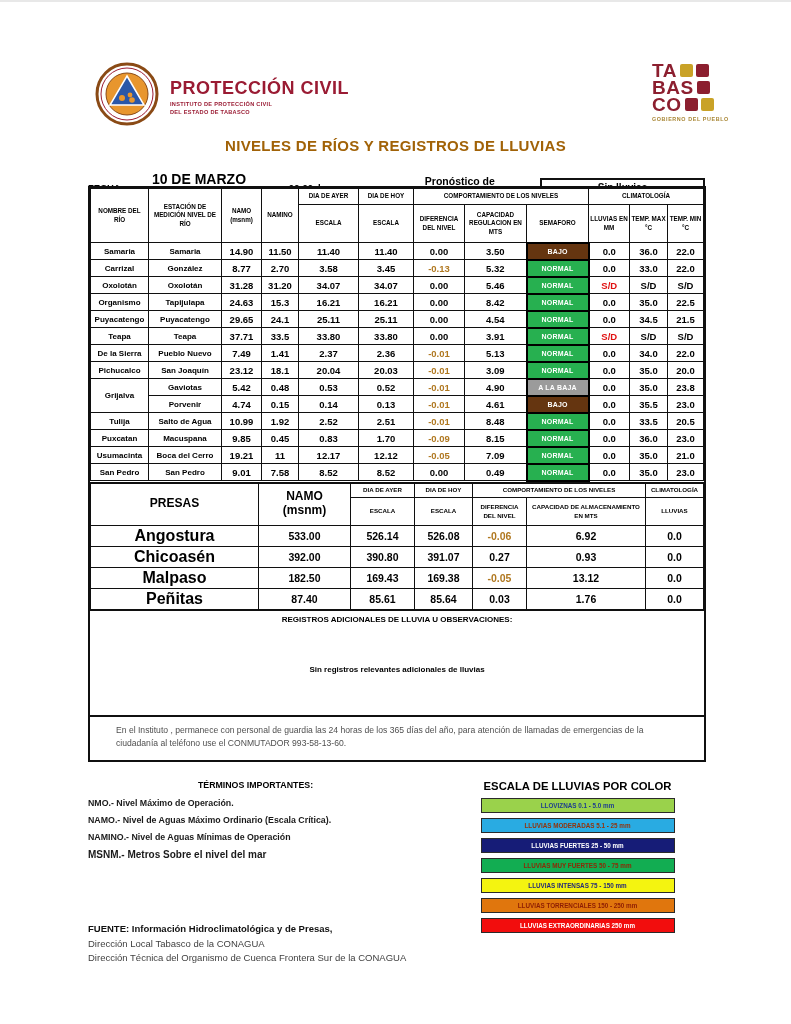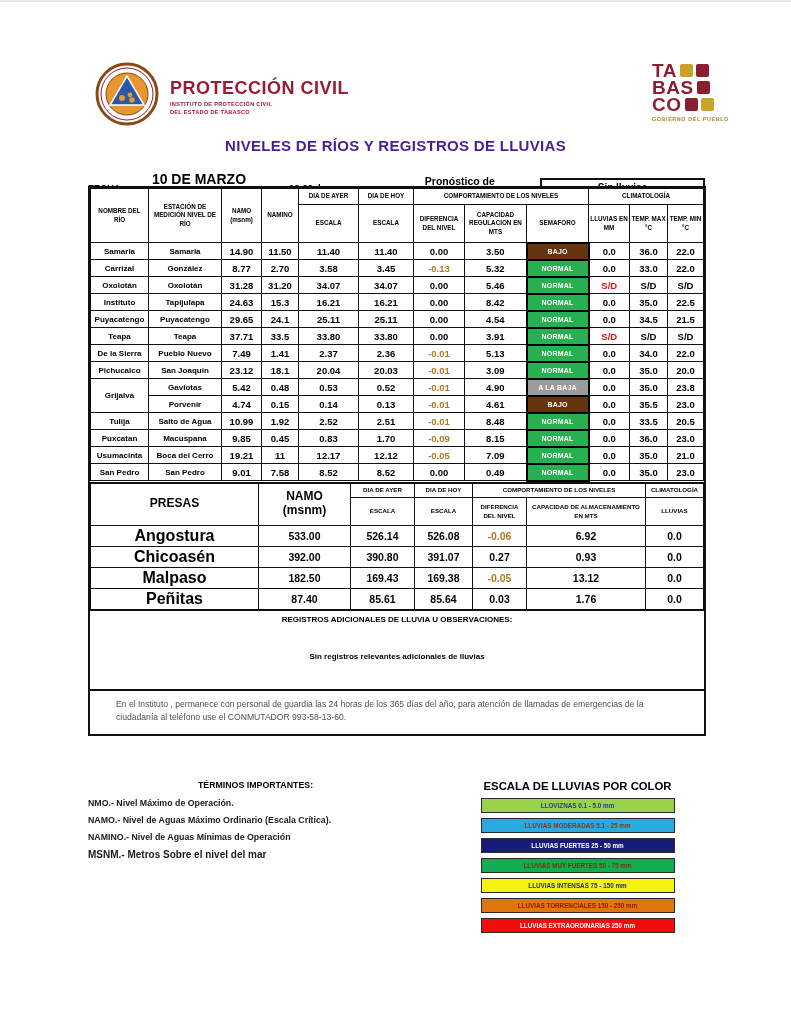--- a/index.html
+++ b/index.html
@@ -15,21 +15,21 @@
   .pc-title { font-size:18px; font-weight:bold; color:#9a1b33; letter-spacing:.5px; }
   .pc-sub { font-size:5.6px; font-weight:bold; color:#9a1b33; margin-top:2px; letter-spacing:.3px; }
   .tab-logo { position:absolute; left:652px; top:60px; width:110px; }
   .tab-line { display:flex; align-items:center; gap:3px; height:17px; }
   .tab-letters { font-size:19px; font-weight:bold; color:#8c1f2f; letter-spacing:.5px; line-height:17px; }
   .glyph { display:inline-block; width:13px; height:13px; border-radius:2px; }
   .g-gold { background:#c9a227; }
   .g-red  { background:#8c1f2f; }
   .tab-tag { font-size:5.4px; font-weight:bold; color:#a98736; letter-spacing:.6px; margin-top:3px; }
   .doc-title { position:absolute; top:135px; left:0; width:100%; text-align:center;
-               font-size:15px; font-weight:bold; color:#4c1d95; letter-spacing:.3px; }
+               font-size:15px; font-weight:bold; color:#a16207; letter-spacing:.3px; }
   
   .fecha-row { position:absolute; top:169px; left:88px; width:617px; display:flex; align-items:center; }
   .fecha-label { font-size:9.5px; font-weight:bold; }
   .fecha-value { font-size:14px; font-weight:bold; margin-left:28px; }
   .hora-value { font-size:9.5px; font-weight:bold; margin-left:10px; }
   .hora-unit { font-size:9.5px; font-weight:bold; margin-left:5px; }
   .pron-label { font-size:10.5px; font-weight:bold; margin-left:92px; }
   .pron-box { margin-left:8px; width:168px; height:18px; border:2px solid #111;
               text-align:center; font-size:10px; font-weight:bold; line-height:15px; }
   
@@ -44,21 +44,21 @@
   .rivers thead tr:last-child th { height:38px; }
   
   .presas { border-top:2px solid #101010; }
   .presas thead th { font-size:6.2px; }
   .presas thead .big { font-size:12px; line-height:1.15; }
   .presas thead tr:first-child th { height:15px; }
   .presas thead tr:last-child th { height:28px; }
   .presas tbody td { height:21px; font-weight:bold; font-size:10.5px; }
   .presas tbody td.p-name { font-size:16px; }
   
-  .registros { border-top:1.5px solid #101010; height:79px; display:flex; flex-direction:column; }
+  .registros { border-top:1.5px solid #101010; height:105px; display:flex; flex-direction:column; }
   .reg-title { font-size:8px; font-weight:bold; text-align:center; padding-top:4px; }
   .reg-body { flex:1; display:flex; align-items:center; justify-content:center;
               font-size:8px; font-weight:bold; }
   
   .notice { border-top:2.5px solid #101010; padding:7px 26px 9px 26px; font-size:8.6px;
             color:#4f4f4f; line-height:1.55; }
   
   .lower { position:absolute; top:778px; left:88px; width:617px; display:flex; justify-content:space-between; }
   .terms { width:335px; }
   .terms-title { text-align:center; font-size:8.8px; font-weight:bold; margin-bottom:8px; }
@@ -200,21 +200,21 @@
             <td>34.07</td>
             <td>34.07</td>
             <td class="neg-check">0.00</td>
             <td>5.46</td>
             <td class="sema" style="background: rgb(39, 176, 80);">NORMAL</td>
             <td class="sd-check" style="color: rgb(224, 16, 16);">S/D</td>
             <td>S/D</td>
             <td>S/D</td>
         </tr>
         <tr>
-          <td class="t-name">Instituto</td>
+          <td class="t-name">Organismo</td>
             <td class="t-name">Tapijulapa</td>
             <td>24.63</td>
             <td>15.3</td>
             <td>16.21</td>
             <td>16.21</td>
             <td class="neg-check">0.00</td>
             <td>8.42</td>
             <td class="sema" style="background: rgb(39, 176, 80);">NORMAL</td>
             <td class="sd-check">0.0</td>
             <td>35.0</td>
@@ -450,14 +450,19 @@
       <div class="scale-bar" style="background: rgb(154, 210, 75); color: rgb(30, 62, 143);">LLOVIZNAS  0.1 - 5.0 mm</div>
       <div class="scale-bar" style="background: rgb(41, 171, 226); color: rgb(147, 51, 10);">LLUVIAS MODERADAS 5.1 - 25 mm</div>
       <div class="scale-bar" style="background: rgb(22, 28, 119); color: rgb(255, 255, 255);">LLUVIAS FUERTES   25 - 50 mm</div>
       <div class="scale-bar" style="background: rgb(18, 173, 82); color: rgb(141, 42, 6);">LLUVIAS MUY FUERTES  50 - 75 mm</div>
       <div class="scale-bar" style="background: rgb(244, 244, 16); color: rgb(35, 42, 122);">LLUVIAS INTENSAS  75 - 150 mm</div>
       <div class="scale-bar" style="background: rgb(224, 118, 13); color: rgb(141, 29, 4);">LLUVIAS TORRENCIALES 150 - 250 mm</div>
       <div class="scale-bar" style="background: rgb(242, 13, 13); color: rgb(255, 255, 255);">LLUVIAS EXTRAORDINARIAS 250 mm</div>
     </div>
   </div>
 
+  <div class="fuente">
+    <div class="fuente-1">FUENTE: Información Hidroclimatológica y de Presas,</div>
+    <div class="fuente-2">Dirección Local Tabasco de la CONAGUA</div>
+    <div class="fuente-3">Dirección Técnica del Organismo de Cuenca Frontera Sur de la CONAGUA</div>
+  </div>
 
 </div>
 
 </body></html>

